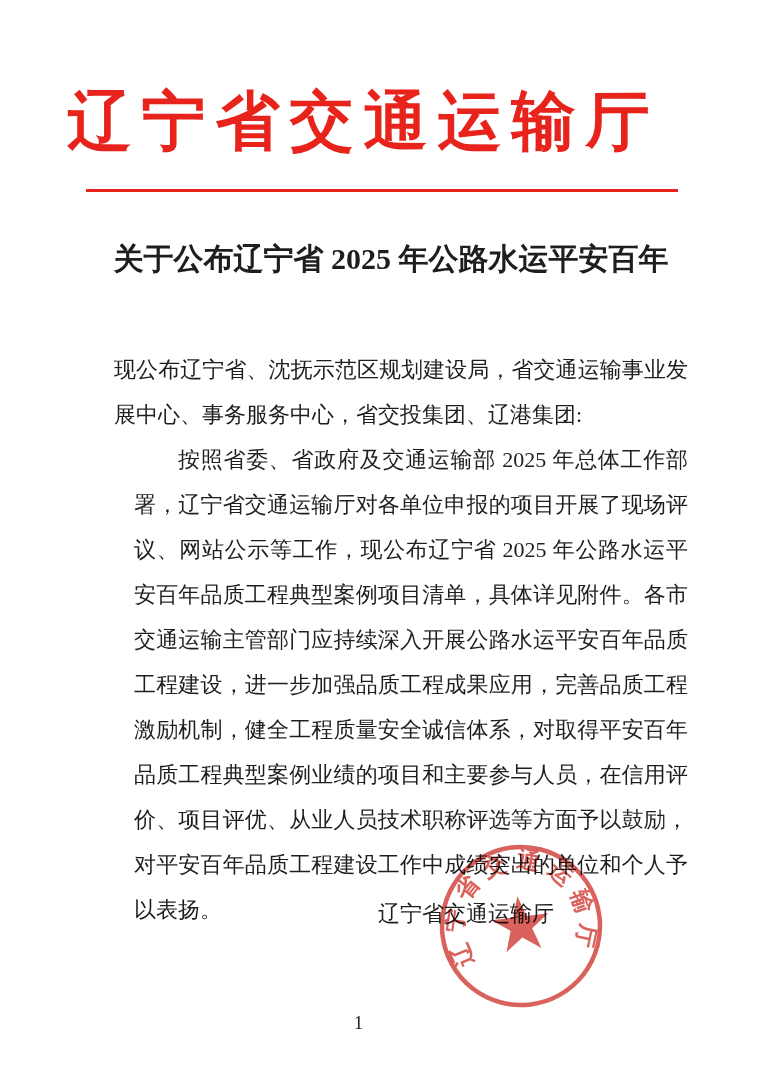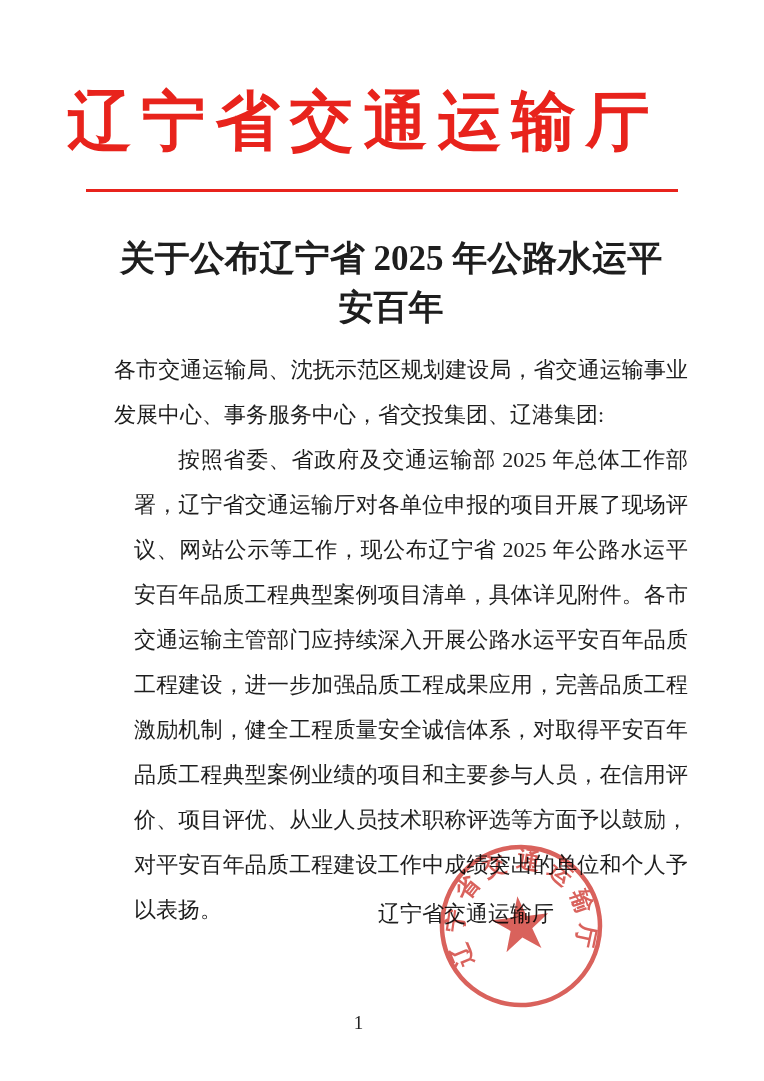--- a/index.html
+++ b/index.html
@@ -29,21 +29,21 @@
     font-family:"Liberation Serif","DejaVu Serif",serif;
   }
   .red-rule{
     position:absolute;top:189px;left:86px;
     width:592px;height:3px;
     background:var(--header-red);
   }
   .doc-title{
     position:absolute;top:234px;left:104px;width:574px;
     text-align:center;
-    font-size:35px;font-weight:700;
+    font-size:30px;font-weight:700;
     line-height:49px;
     color:var(--text);
   }
   .doc-title span{display:block;}
   .doc-body{
     position:absolute;top:347px;left:114px;width:574px;
     font-size:22px;
     line-height:45px;
     text-align:justify;
     text-justify:inter-ideograph;
@@ -92,21 +92,21 @@
 
   <div class="letterhead">辽宁省交通运输厅</div>
 
   <div class="red-rule"></div>
 
   <h1 class="doc-title">
     <span>关于公布辽宁省 2025 年公路水运平安百年</span>
   </h1>
 
   <div class="doc-body">
-    <p class="salutation">各市交通运输局、沈抚示范区规划建设局，省交通运输事业发展中心、事务服务中心，省交投集团、辽港集团:</p>
+    <p class="salutation">现公布辽宁省、沈抚示范区规划建设局，省交通运输事业发展中心、事务服务中心，省交投集团、辽港集团:</p>
     <p class="paragraph">按照省委、省政府及交通运输部 2025 年总体工作部署，辽宁省交通运输厅对各单位申报的项目开展了现场评议、网站公示等工作，现公布辽宁省 2025 年公路水运平安百年品质工程典型案例项目清单，具体详见附件。各市交通运输主管部门应持续深入开展公路水运平安百年品质工程建设，进一步加强品质工程成果应用，完善品质工程激励机制，健全工程质量安全诚信体系，对取得平安百年品质工程典型案例业绩的项目和主要参与人员，在信用评价、项目评优、从业人员技术职称评选等方面予以鼓励，对平安百年品质工程建设工作中成绩突出的单位和个人予以表扬。</p>
   </div>
 
   <div class="signblock">
     <div class="sign-agency">辽宁省交通运输厅</div>
   </div>
 
   <svg class="seal" viewBox="0 0 170 170" aria-hidden="true">
     <circle class="ring" cx="85" cy="85" r="79"></circle>
     <polygon class="star" points="85,55 78.2,75.7 56.5,75.7 74.1,88.6 67.4,109.3 85,96.5 102.6,109.3 95.9,88.6 113.5,75.7 91.8,75.7"></polygon>

